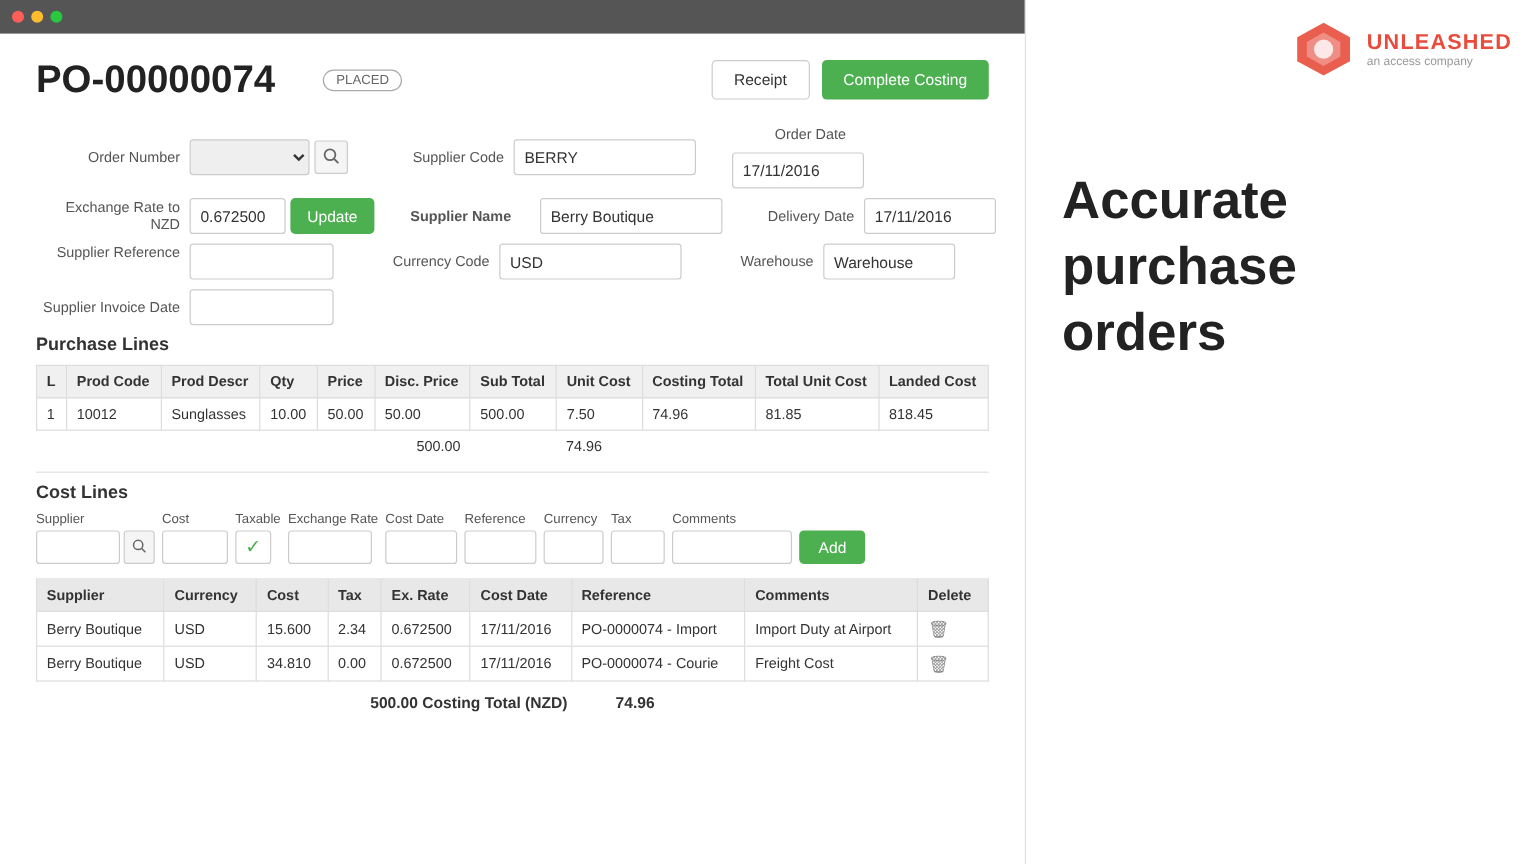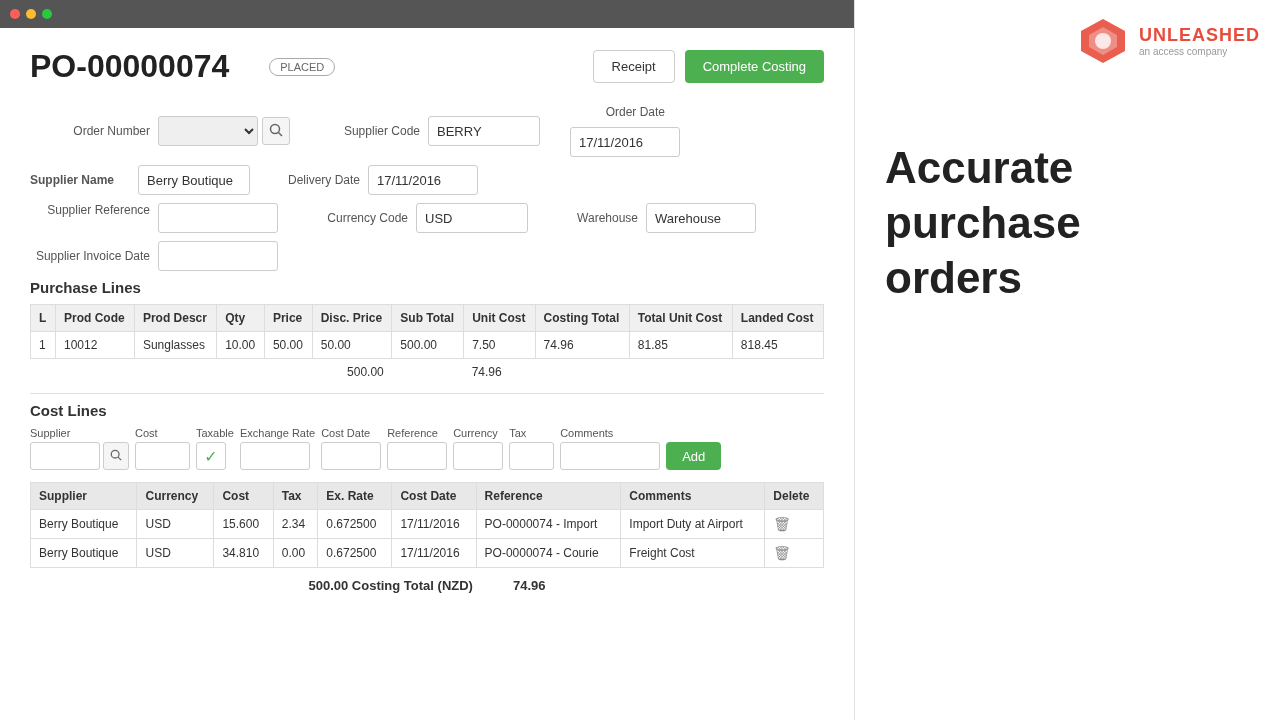--- a/index.html
+++ b/index.html
@@ -24,21 +24,21 @@
     
     
     .po-header { display: flex; align-items: center; justify-content: space-between; margin-bottom: 20px; }
     .po-title { font-size: 32px; font-weight: 700; color: #222; }
     .placed-badge { border: 1.5px solid #aaa; border-radius: 12px; padding: 2px 10px; font-size: 11px; color: #666; margin-left: 12px; }
     .header-buttons { display: flex; gap: 10px; }
     .btn-receipt { background: #fff; border: 1px solid #ccc; border-radius: 4px; padding: 8px 18px; font-size: 13px; cursor: pointer; color: #333; }
     .btn-complete { background: #4caf50; border: none; border-radius: 4px; padding: 8px 18px; font-size: 13px; cursor: pointer; color: #fff; font-weight: 500; }
     .form-label { font-size: 12px; color: #555; text-align: right; min-width: 120px; }
     .form-input { border: 1px solid #ccc; border-radius: 3px; padding: 5px 8px; font-size: 13px; color: #333; height: 30px; }
-    .form-input-wide { width: 112px; }
+    .form-input-wide { width: 152px; }
     .form-input-med { width: 110px; }
     .btn-update { background: #4caf50; border: none; border-radius: 4px; padding: 5px 14px; font-size: 13px; cursor: pointer; color: #fff; height: 30px; }
     .select-input { border: 1px solid #ccc; border-radius: 3px; padding: 4px 6px; font-size: 13px; color: #333; height: 30px; width: 100px; }
     
     
     .section-title { font-size: 15px; font-weight: 600; color: #333; margin-bottom: 8px; }
     
     .purchase-table { width: 100%; border-collapse: collapse; margin-bottom: 8px; }
     .purchase-table th { background: #f0f0f0; border: 1px solid #ddd; padding: 6px 8px; font-size: 12px; font-weight: 600; text-align: left; color: #333; }
     .purchase-table td { border: 1px solid #ddd; padding: 6px 8px; font-size: 12px; color: #333; }
@@ -108,20 +108,27 @@
             <span class="form-label" style="min-width:100px; text-align:right; font-size:12px; color:#555;">Supplier Code</span>
             <input class="form-input form-input-wide" type="text" value="BERRY" style="">
           </div>
           <div style="display:flex; align-items:center; gap:8px;flex-direction:column;">
             <span class="form-label" style="min-width:80px; text-align:right; font-size:12px; color:#555;">Order Date</span>
             <input class="form-input form-input-med" type="text" value="17/11/2016" style="">
           </div>
         </div>
 
         <div style="display:flex; gap:30px; margin-bottom:8px; align-items:center;">
+          <div style="display:flex; align-items:center; gap:8px;">
+            <span class="form-label" style="min-width:120px; text-align:right; font-size:12px; color:#555;">Exchange Rate to NZD</span>
+            <div style="display:flex; align-items:center; gap:4px;">
+              <input class="form-input" type="text" value="0.672500" style="width: 80px;">
+              <button class="btn-update">Update</button>
+            </div>
+          </div>
           <div style="display:flex; align-items:center; gap:8px;">
             <span class="form-label" style="min-width:100px; text-align:left; font-size:12px; color:#555;font-weight:bold;">Supplier Name</span>
             <input class="form-input form-input-wide" type="text" value="Berry Boutique" style="">
           </div>
           <div style="display:flex; align-items:center; gap:8px;">
             <span class="form-label" style="min-width:80px; text-align:right; font-size:12px; color:#555;">Delivery Date</span>
             <input class="form-input form-input-med" type="text" value="17/11/2016" style="">
           </div>
         </div>
 

